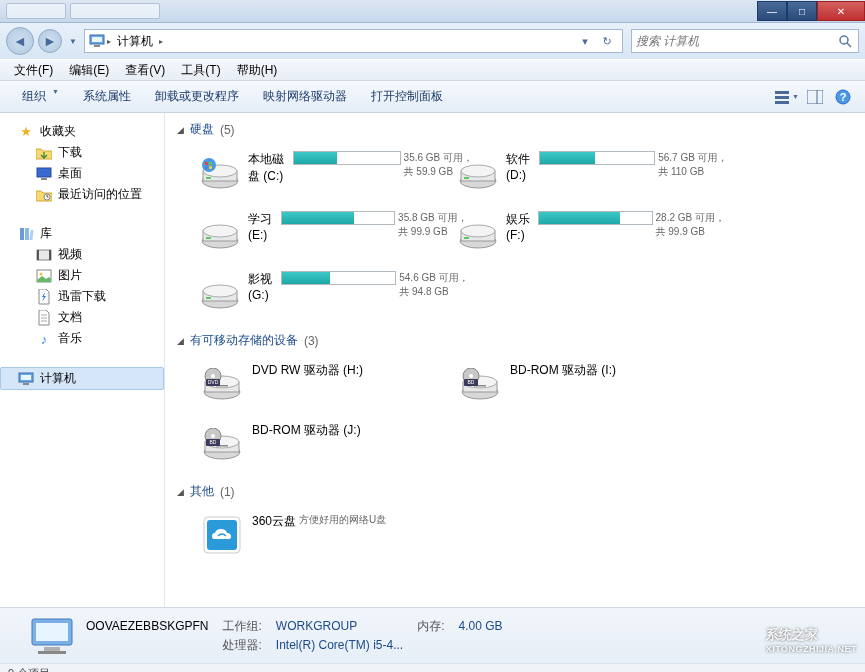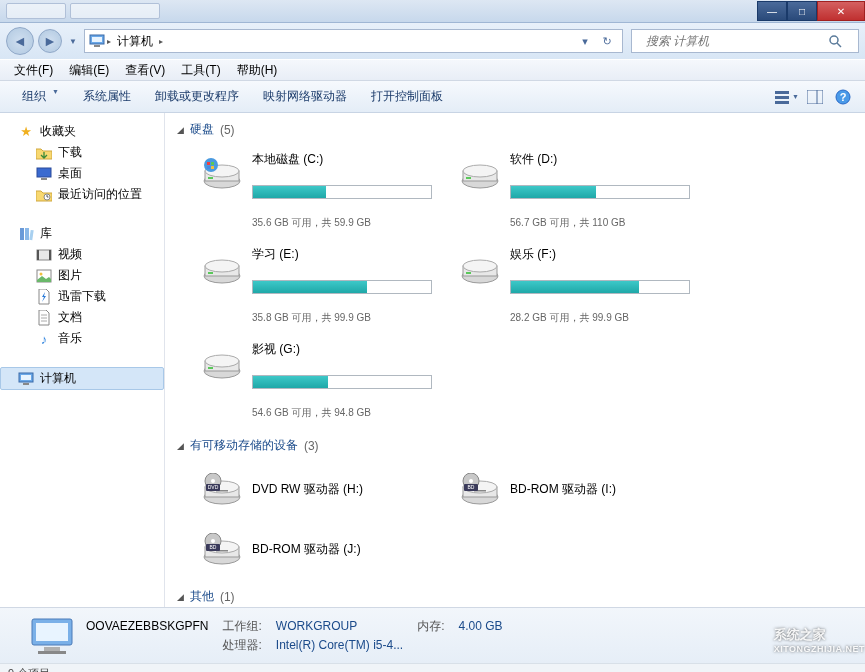--- a/index.html
+++ b/index.html
@@ -16,21 +16,21 @@
 .nav-row { height: 36px; background: linear-gradient(#e8f0fa,#d8e6f5); display: flex; align-items: center; padding: 4px 6px; gap: 4px; }
 .nav-back, .nav-fwd { width: 28px; height: 28px; border-radius: 50%; background: radial-gradient(#d0dff0,#b0c8e0); border: 1px solid #90a8c8; display: flex; align-items: center; justify-content: center; cursor: pointer; color: #4a6a9a; font-size: 14px; }
 .nav-fwd { width: 24px; height: 24px; }
 .nav-dd { width: 14px; height: 28px; display: flex; align-items: center; justify-content: center; color: #4a6a9a; font-size: 8px; cursor: pointer; }
 .addressbar { flex: 1; height: 24px; background: #fff; border: 1px solid #a8b8d0; display: flex; align-items: center; padding: 0 4px; }
 .addr-icon { width: 16px; height: 16px; display: flex; align-items: center; justify-content: center; font-size: 12px; }
 .addr-seg { padding: 0 4px; font-size: 12px; cursor: pointer; }
 .addr-arr { font-size: 8px; color: #555; padding: 0 2px; }
 .addr-end { flex: 1; }
 .addr-btn { width: 22px; height: 22px; display: flex; align-items: center; justify-content: center; cursor: pointer; color: #4a6a9a; font-size: 11px; }
-.searchbox { width: 228px; height: 24px; background: #fff; border: 1px solid #a8b8d0; display: flex; align-items: center; padding: 0 14px; margin-left: 4px; }
+.searchbox { width: 228px; height: 24px; background: #fff; border: 1px solid #a8b8d0; display: flex; align-items: center; padding: 0 4px; margin-left: 4px; }
 .searchbox input { border: none; outline: none; flex: 1; font-size: 12px; color: #888; font-style: italic; }
 .search-icon { width: 18px; height: 18px; display: flex; align-items: center; justify-content: center; color: #5a7a9a; }
 
 
 .menubar { height: 22px; background: linear-gradient(#f5f8fc,#e8eef6); border-top: 1px solid #fff; border-bottom: 1px solid #d0d8e4; display: flex; align-items: center; padding: 0 6px; font-size: 12px; }
 .menu-item { padding: 2px 8px; cursor: pointer; }
 
 
 .toolbar { height: 32px; background: linear-gradient(#f6f9fd,#e4edf7); border-bottom: 1px solid #c8d4e4; display: flex; align-items: center; padding: 0 10px; font-size: 12px; color: #1a3a6a; }
 .tool-item { padding: 4px 12px; cursor: pointer; display: flex; align-items: flex-start; gap: 4px; }
@@ -49,40 +49,40 @@
 
 .content { flex: 1; overflow-y: auto; padding: 4px 0; font-size: 12px; }
 .group-hdr { display: flex; align-items: center; padding: 4px 12px; gap: 6px; cursor: pointer; }
 .group-tri { font-size: 9px; color: #555; }
 .group-title { color: #1a4a8a; }
 .group-count { color: #666; }
 .drive-grid { display: flex; flex-wrap: wrap; padding: 4px 0 8px 30px; gap: 6px 12px; }
 .drive { width: 246px; display: flex; padding: 4px; cursor: pointer; border: 1px solid transparent; }
 .drive-ico { width: 44px; height: 44px; display: flex; align-items: center; justify-content: center; margin-right: 8px; }
 .hdd-svg { width: 40px; height: 32px; }
-.drive-info { flex: 1; display: flex; flex-direction: column; justify-content: center; gap: 17px; }
+.drive-info { flex: 1; display: flex; flex-direction: row; gap: 3px; }
 .drive-name { color: #000; }
 .drive-bar { width: 180px; height: 14px; background: #fff; border: 1px solid #b0b8c0; position: relative; }
 .drive-fill { height: 100%; background: linear-gradient(#3dc8c8,#1fa8a8); }
 .drive-stat { color: #666; font-size: 10px; }
 .drive-sub { color: #666; font-size: 10px; }
 
 
 .details { height: 56px; background: linear-gradient(#f2f6fb,#e6eef7); border-top: 1px solid #d0d8e4; display: flex; align-items: center; padding: 4px 28px; font-size: 12px; }
 .details-ico { width: 48px; height: 42px; display: flex; align-items: center; justify-content: center; margin-right: 10px; }
 .details-grid { display: grid; grid-template-columns: auto auto auto auto; column-gap: 14px; row-gap: 2px; align-items: center; }
 .det-name { font-weight: normal; }
 .det-lbl { color: #555; text-align: right; }
 .det-val { color: #1a4a8a; }
 
 
 .statusbar { height: 20px; background: #f0f4f8; border-top: 1px solid #d8e0e8; display: flex; align-items: center; padding: 0 8px; font-size: 11px; color: #444; }
 
 
-.watermark { position: absolute; right: 0; bottom: 18px; font-size: 13px; color: rgba(255,255,255,0.9); text-shadow: 0 0 3px rgba(0,0,0,0.6); font-weight: bold; pointer-events: none; }
+.watermark { position: absolute; right: 8px; bottom: 18px; font-size: 13px; color: rgba(255,255,255,0.9); text-shadow: 0 0 3px rgba(0,0,0,0.6); font-weight: bold; pointer-events: none; }
 .watermark small { display:block; font-size:9px; letter-spacing:0.5px;}
 
 
 svg { display: block; }
 </style>
 </head>
 <body>
 
 <div class="titlebar">
   <div class="titlebar-left">

